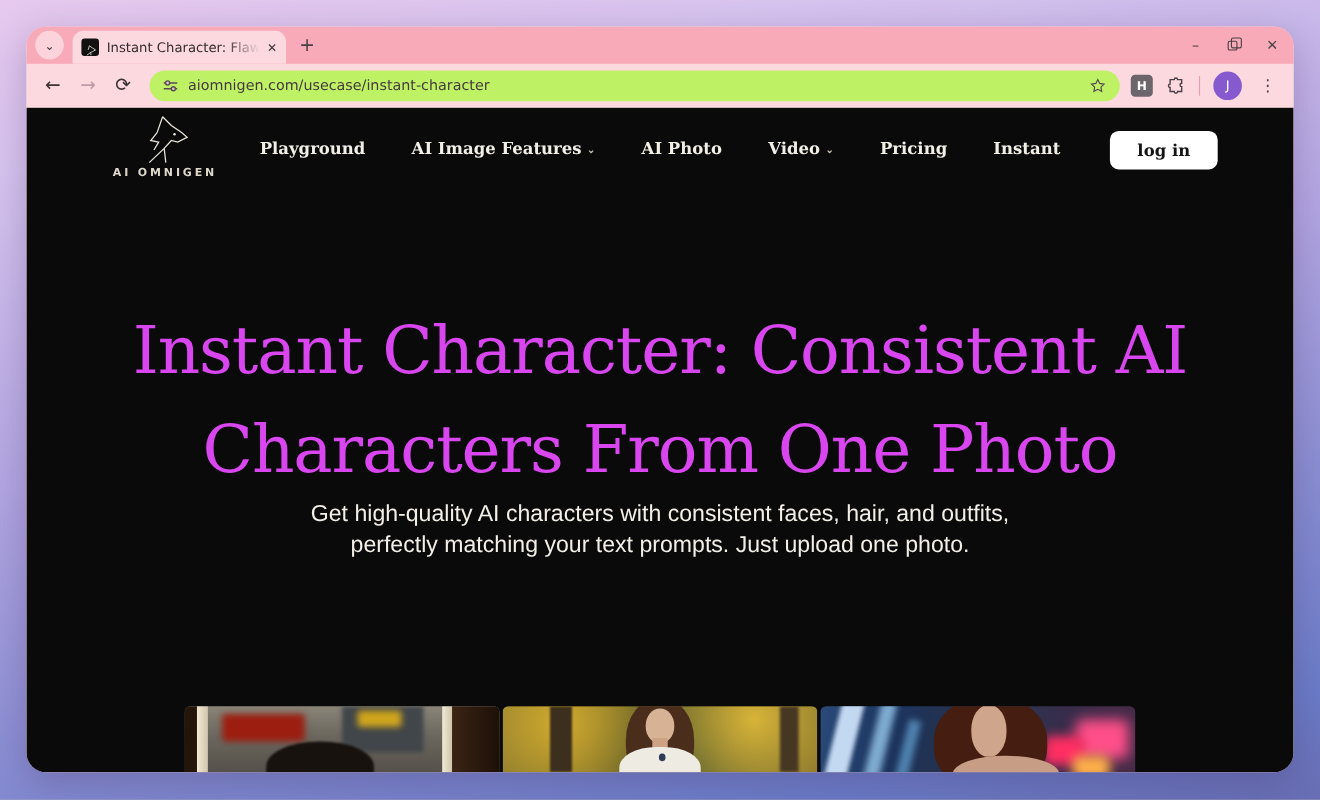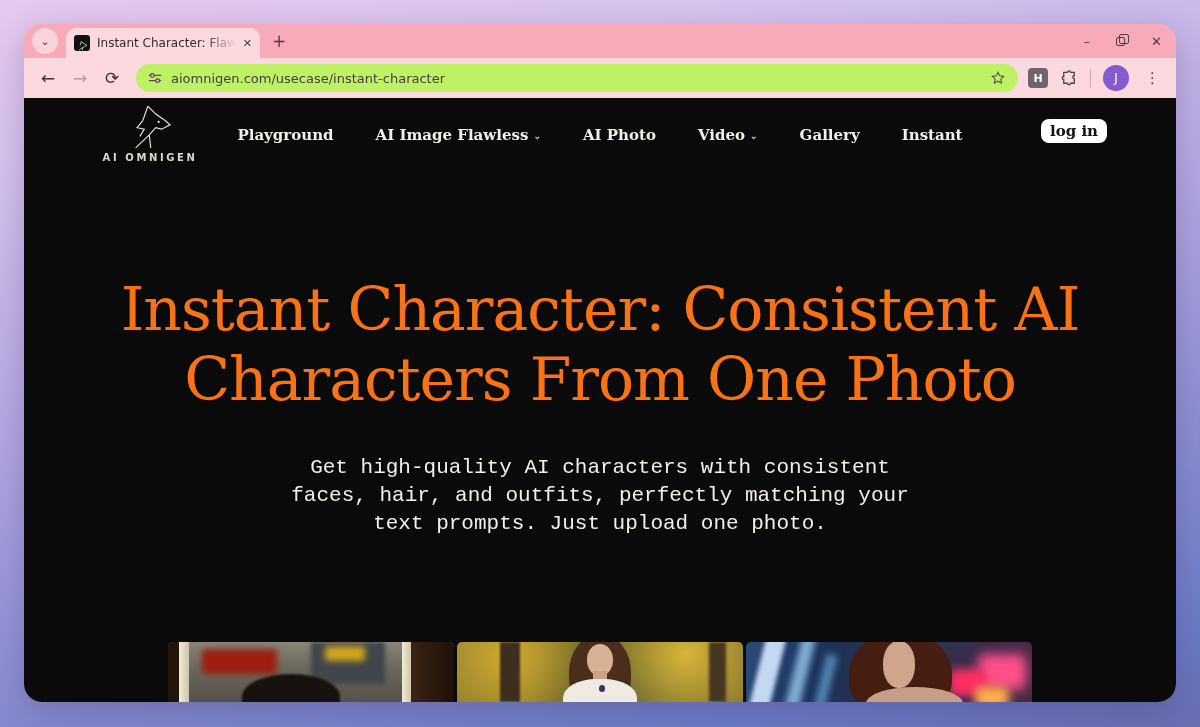--- a/index.html
+++ b/index.html
@@ -71,35 +71,35 @@
   .logo-text { margin-top:2px; font-size:10px; font-weight:bold; letter-spacing:2.6px; color:#ddd8ca; white-space:nowrap;text-align:center; }
 
   .main-nav { position:absolute; left:0; right:0; top:28px; display:flex; justify-content:center; gap:42px; }
   .nav-item {
     font-family:"DejaVu Serif", serif; font-weight:bold; font-size:15px; color:#f2efe6;
     cursor:pointer; display:flex; align-items:center; gap:5px; white-space:nowrap;
   }
   .nav-chevron { font-size:9px; color:#c9c4ba; margin-top:2px; }
 
   .login-btn {
-    position:absolute; right:69px; top:21px; height:24px; padding:0 9px;
+    position:absolute; right:69px; top:21px; height:35px; padding:0 25px;
     background:#ffffff; color:#151313; border:none; border-radius:8px;
     font-family:"DejaVu Serif", serif; font-weight:bold; font-size:15px; cursor:pointer;
   }
 
   .hero-title {
     position:absolute; top:176px; left:50%; transform:translateX(-50%);
     width:990px; text-align:center;
     font-family:"DejaVu Serif", serif; font-weight:normal;
-    font-size:60px; line-height:70px; letter-spacing:-1px; color:#f97316;
+    font-size:60px; line-height:90px; letter-spacing:-1px; color:#d946ef;
   }
   .hero-subtitle {
     position:absolute; top:356px; left:50%; transform:translateX(-50%);
     width:640px; text-align:center;
-    font-family:Liberation Mono, monospace; font-size:21px; line-height:28px; color:#f3efe7;
+    font-family:Liberation Sans, sans-serif; font-size:21px; line-height:28px; color:#f3efe7;
   }
 
   
   .photo-strip { position:absolute; left:144px; bottom:0; width:864px; height:60px; display:flex; gap:3px; }
   .photo { flex:1; position:relative; overflow:hidden; border-radius:5px 5px 0 0; }
   .photo > div { position:absolute; }
 
   
   .p1 { background:linear-gradient(180deg,#8a8478,#6b675e 45%,#55514a); }
   .p1 .wall-left  { left:0; top:0; bottom:0; width:4%;  background:#241509; }
@@ -213,32 +213,32 @@
         <circle cx="44" cy="25" r="1.6" fill="#e9e5d8" stroke="none"></circle>
       </svg>
       <div class="logo-text">AI OMNIGEN</div>
     </div>
 
     <nav class="main-nav">
       <span class="nav-item">
           <span>Playground</span>
         </span>
       <span class="nav-item">
-          <span>AI Image Flawless</span>
+          <span>AI Image Features</span>
           <span class="nav-chevron">⌄</span>
         </span>
       <span class="nav-item">
           <span>AI Photo</span>
         </span>
       <span class="nav-item">
           <span>Video</span>
           <span class="nav-chevron">⌄</span>
         </span>
       <span class="nav-item">
-          <span>Gallery</span>
+          <span>Pricing</span>
         </span>
       <span class="nav-item">
           <span>Instant</span>
         </span>
     </nav>
 
     <button class="login-btn">log in</button>
 
     <h1 class="hero-title">Instant Character: Consistent AI Characters From One Photo</h1>
     <p class="hero-subtitle">Get high-quality AI characters with consistent faces, hair, and outfits, perfectly matching your text prompts. Just upload one photo.</p>

